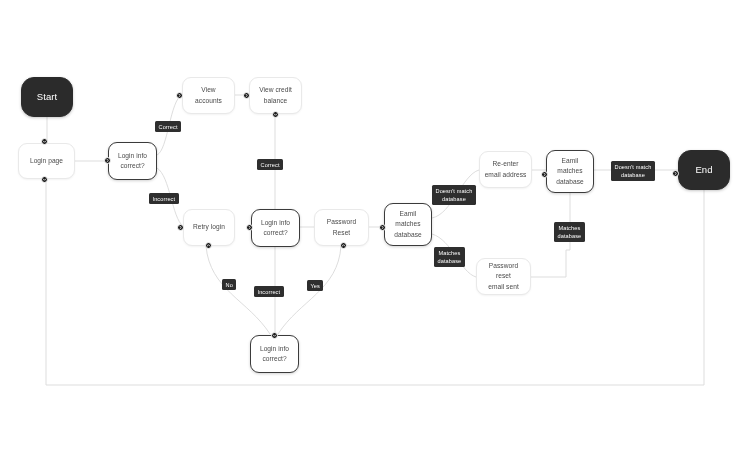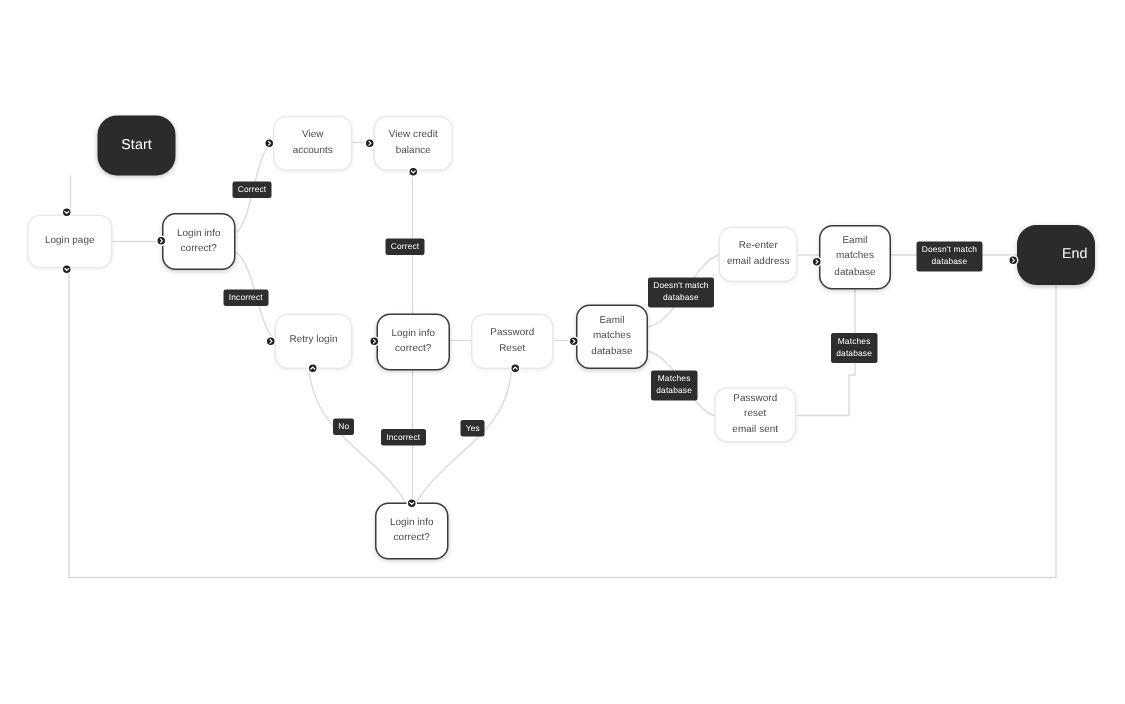--- a/index.html
+++ b/index.html
@@ -125,21 +125,21 @@
 
       <path d="M531,277 L566,277 L566,250 L570,250 L570,193"></path>
 
       <path d="M594,170 L678,170"></path>
 
       <path d="M704,190 L704,385 L46,385 L46,180"></path>
     </g>
   </svg>
 
   <div id="nodes-layer">
-      <div class="node terminal" style="left: 21px; top: 77px; width: 52px; height: 40px; margin-left: 44px;">
+      <div class="node terminal" style="left: 21px; top: 77px; width: 52px; height: 40px;">
         <span class="label">Start</span>
       </div>
       <div class="node" style="left: 18px; top: 143px; width: 57px; height: 36px;">
         <span class="label">Login page</span>
       </div>
       <div class="node selected" style="left: 108px; top: 142px; width: 49px; height: 38px;">
         <span class="label">Login info
 correct?</span>
       </div>
       <div class="node" style="left: 182px; top: 77px; width: 53px; height: 37px;">
@@ -174,21 +174,21 @@
 database</span>
       </div>
       <div class="node" style="left: 476px; top: 258px; width: 55px; height: 37px;">
         <span class="label">Password reset
 email sent</span>
       </div>
       <div class="node selected" style="left: 250px; top: 335px; width: 49px; height: 38px;">
         <span class="label">Login info
 correct?</span>
       </div>
-      <div class="node terminal" style="left: 678px; top: 150px; width: 52px; height: 40px; justify-content: flex-end;">
+      <div class="node terminal" style="left: 678px; top: 150px; width: 52px; height: 40px;">
         <span class="label">End</span>
       </div>
     </div>
 
   <div id="labels-layer">
       <div class="edge-label" style="left: 155px; top: 121px;">Correct</div>
       <div class="edge-label" style="left: 149px; top: 193px;">Incorrect</div>
       <div class="edge-label" style="left: 257px; top: 159px;">Correct</div>
       <div class="edge-label" style="left: 222px; top: 279px;">No</div>
       <div class="edge-label" style="left: 254px; top: 286px;">Incorrect</div>

